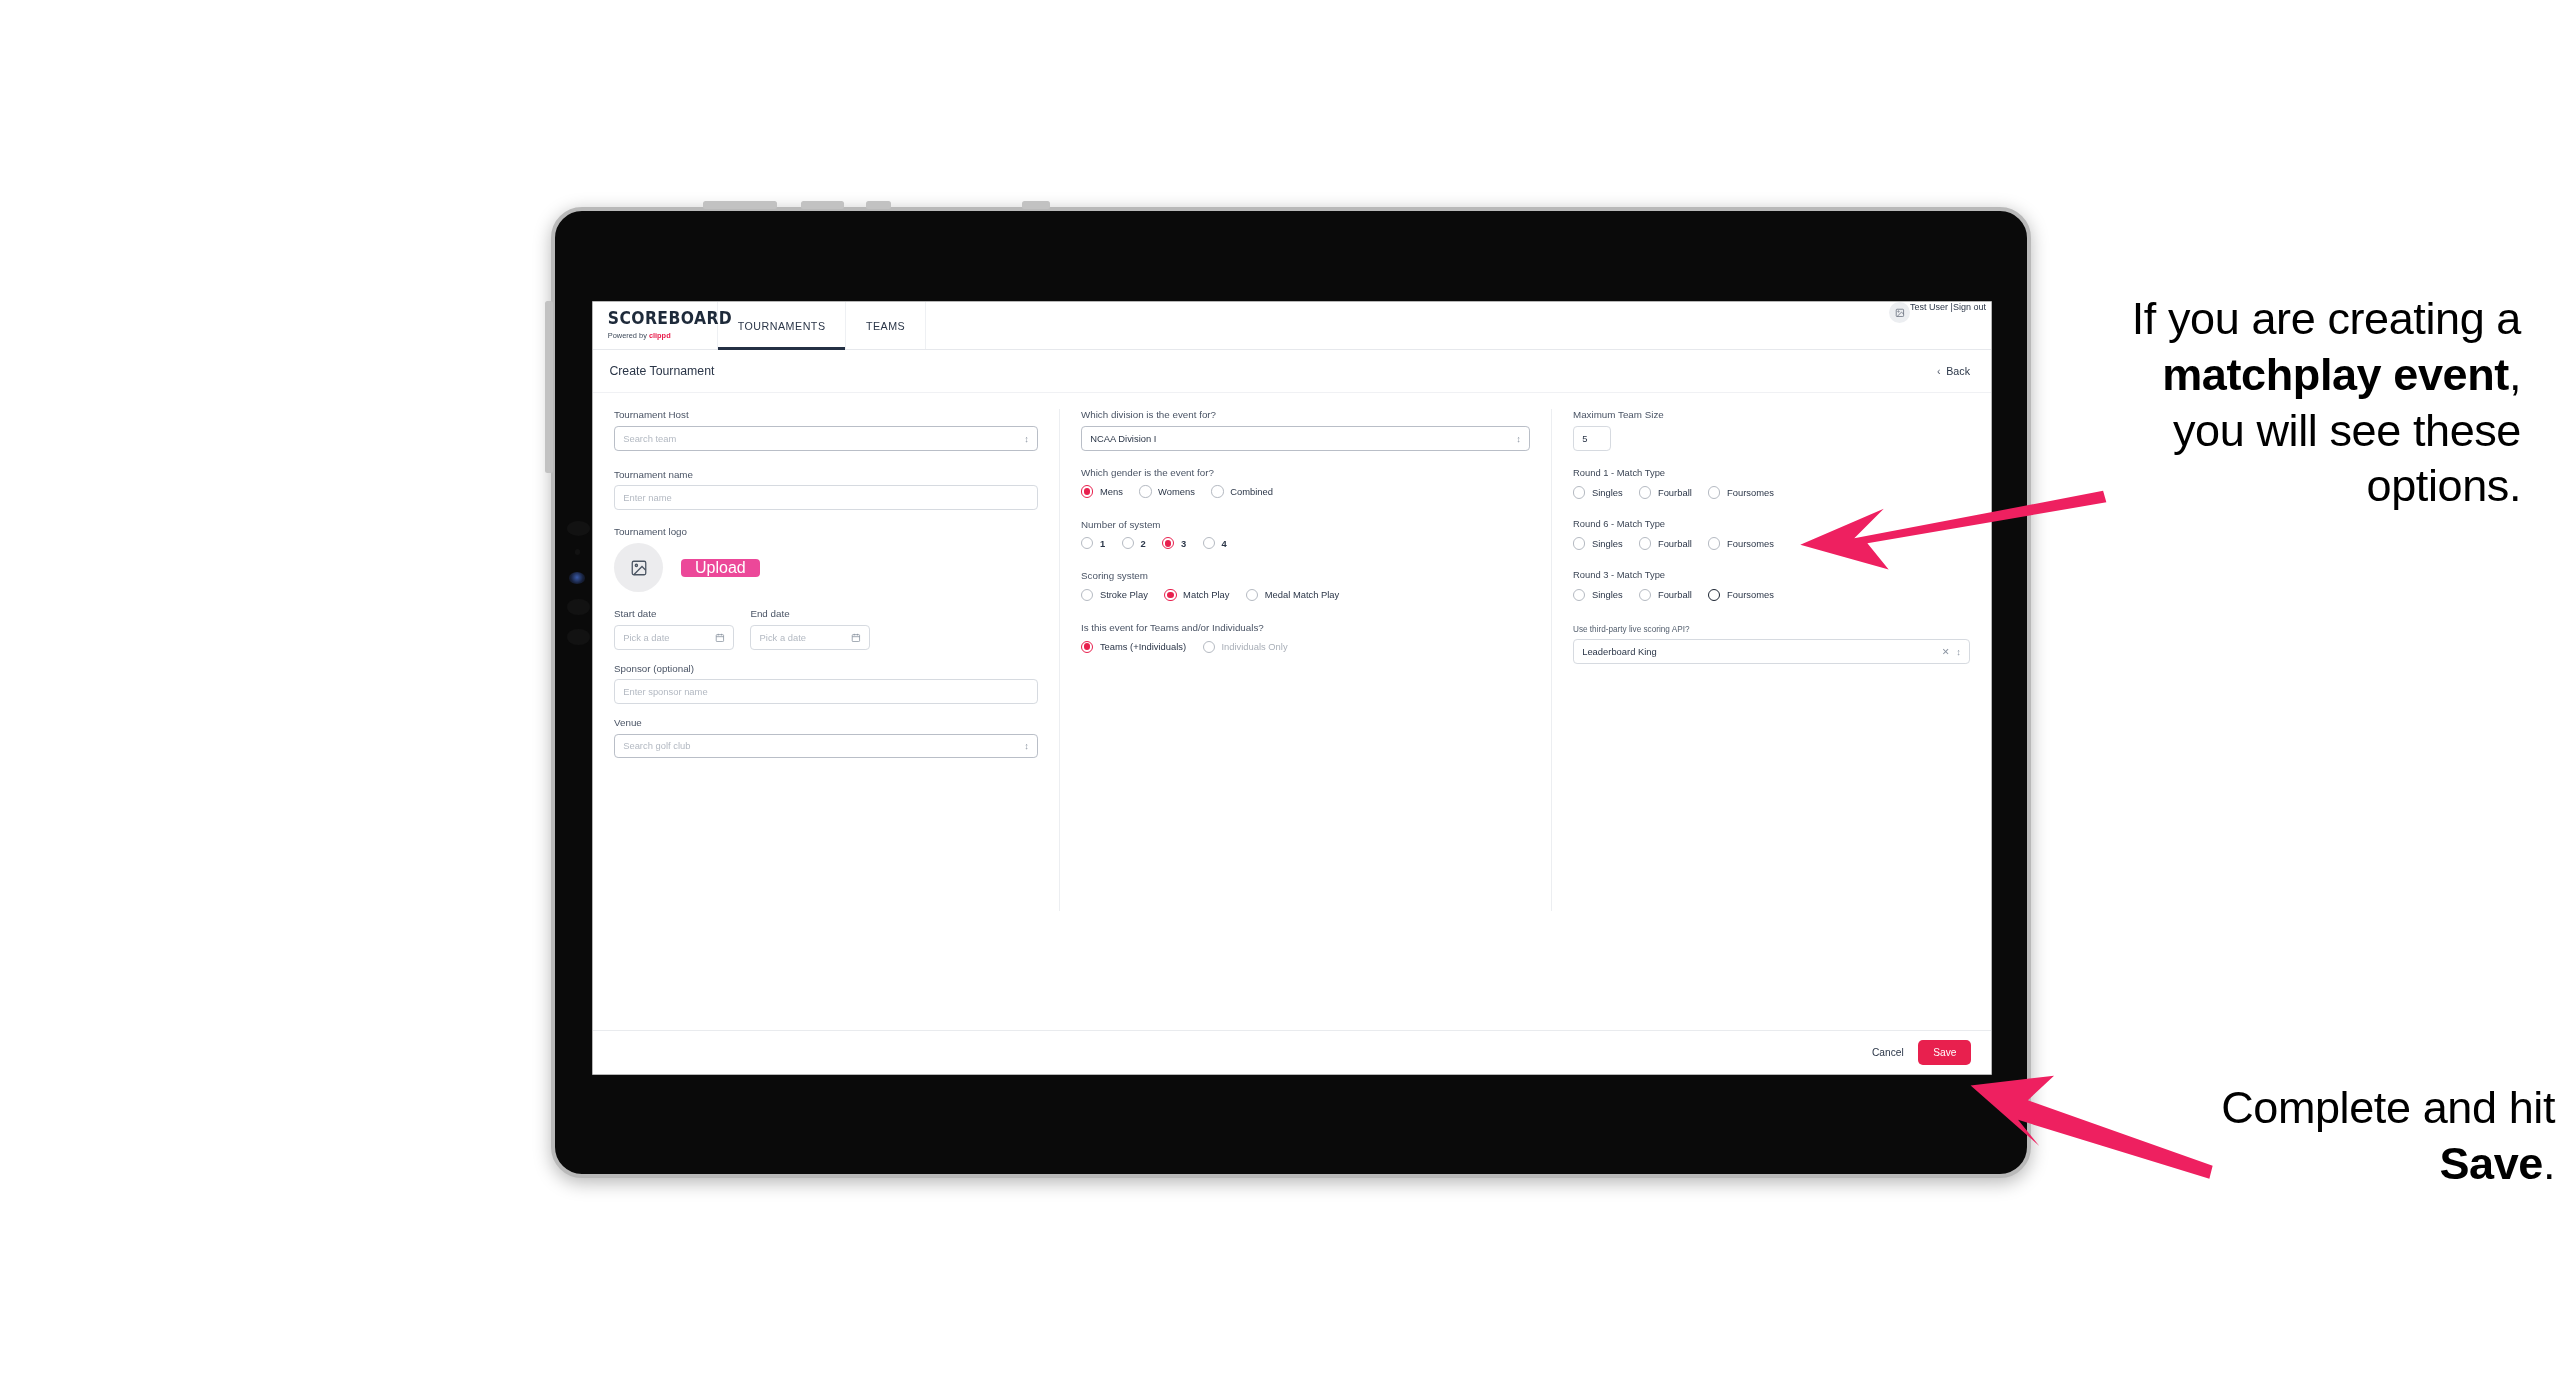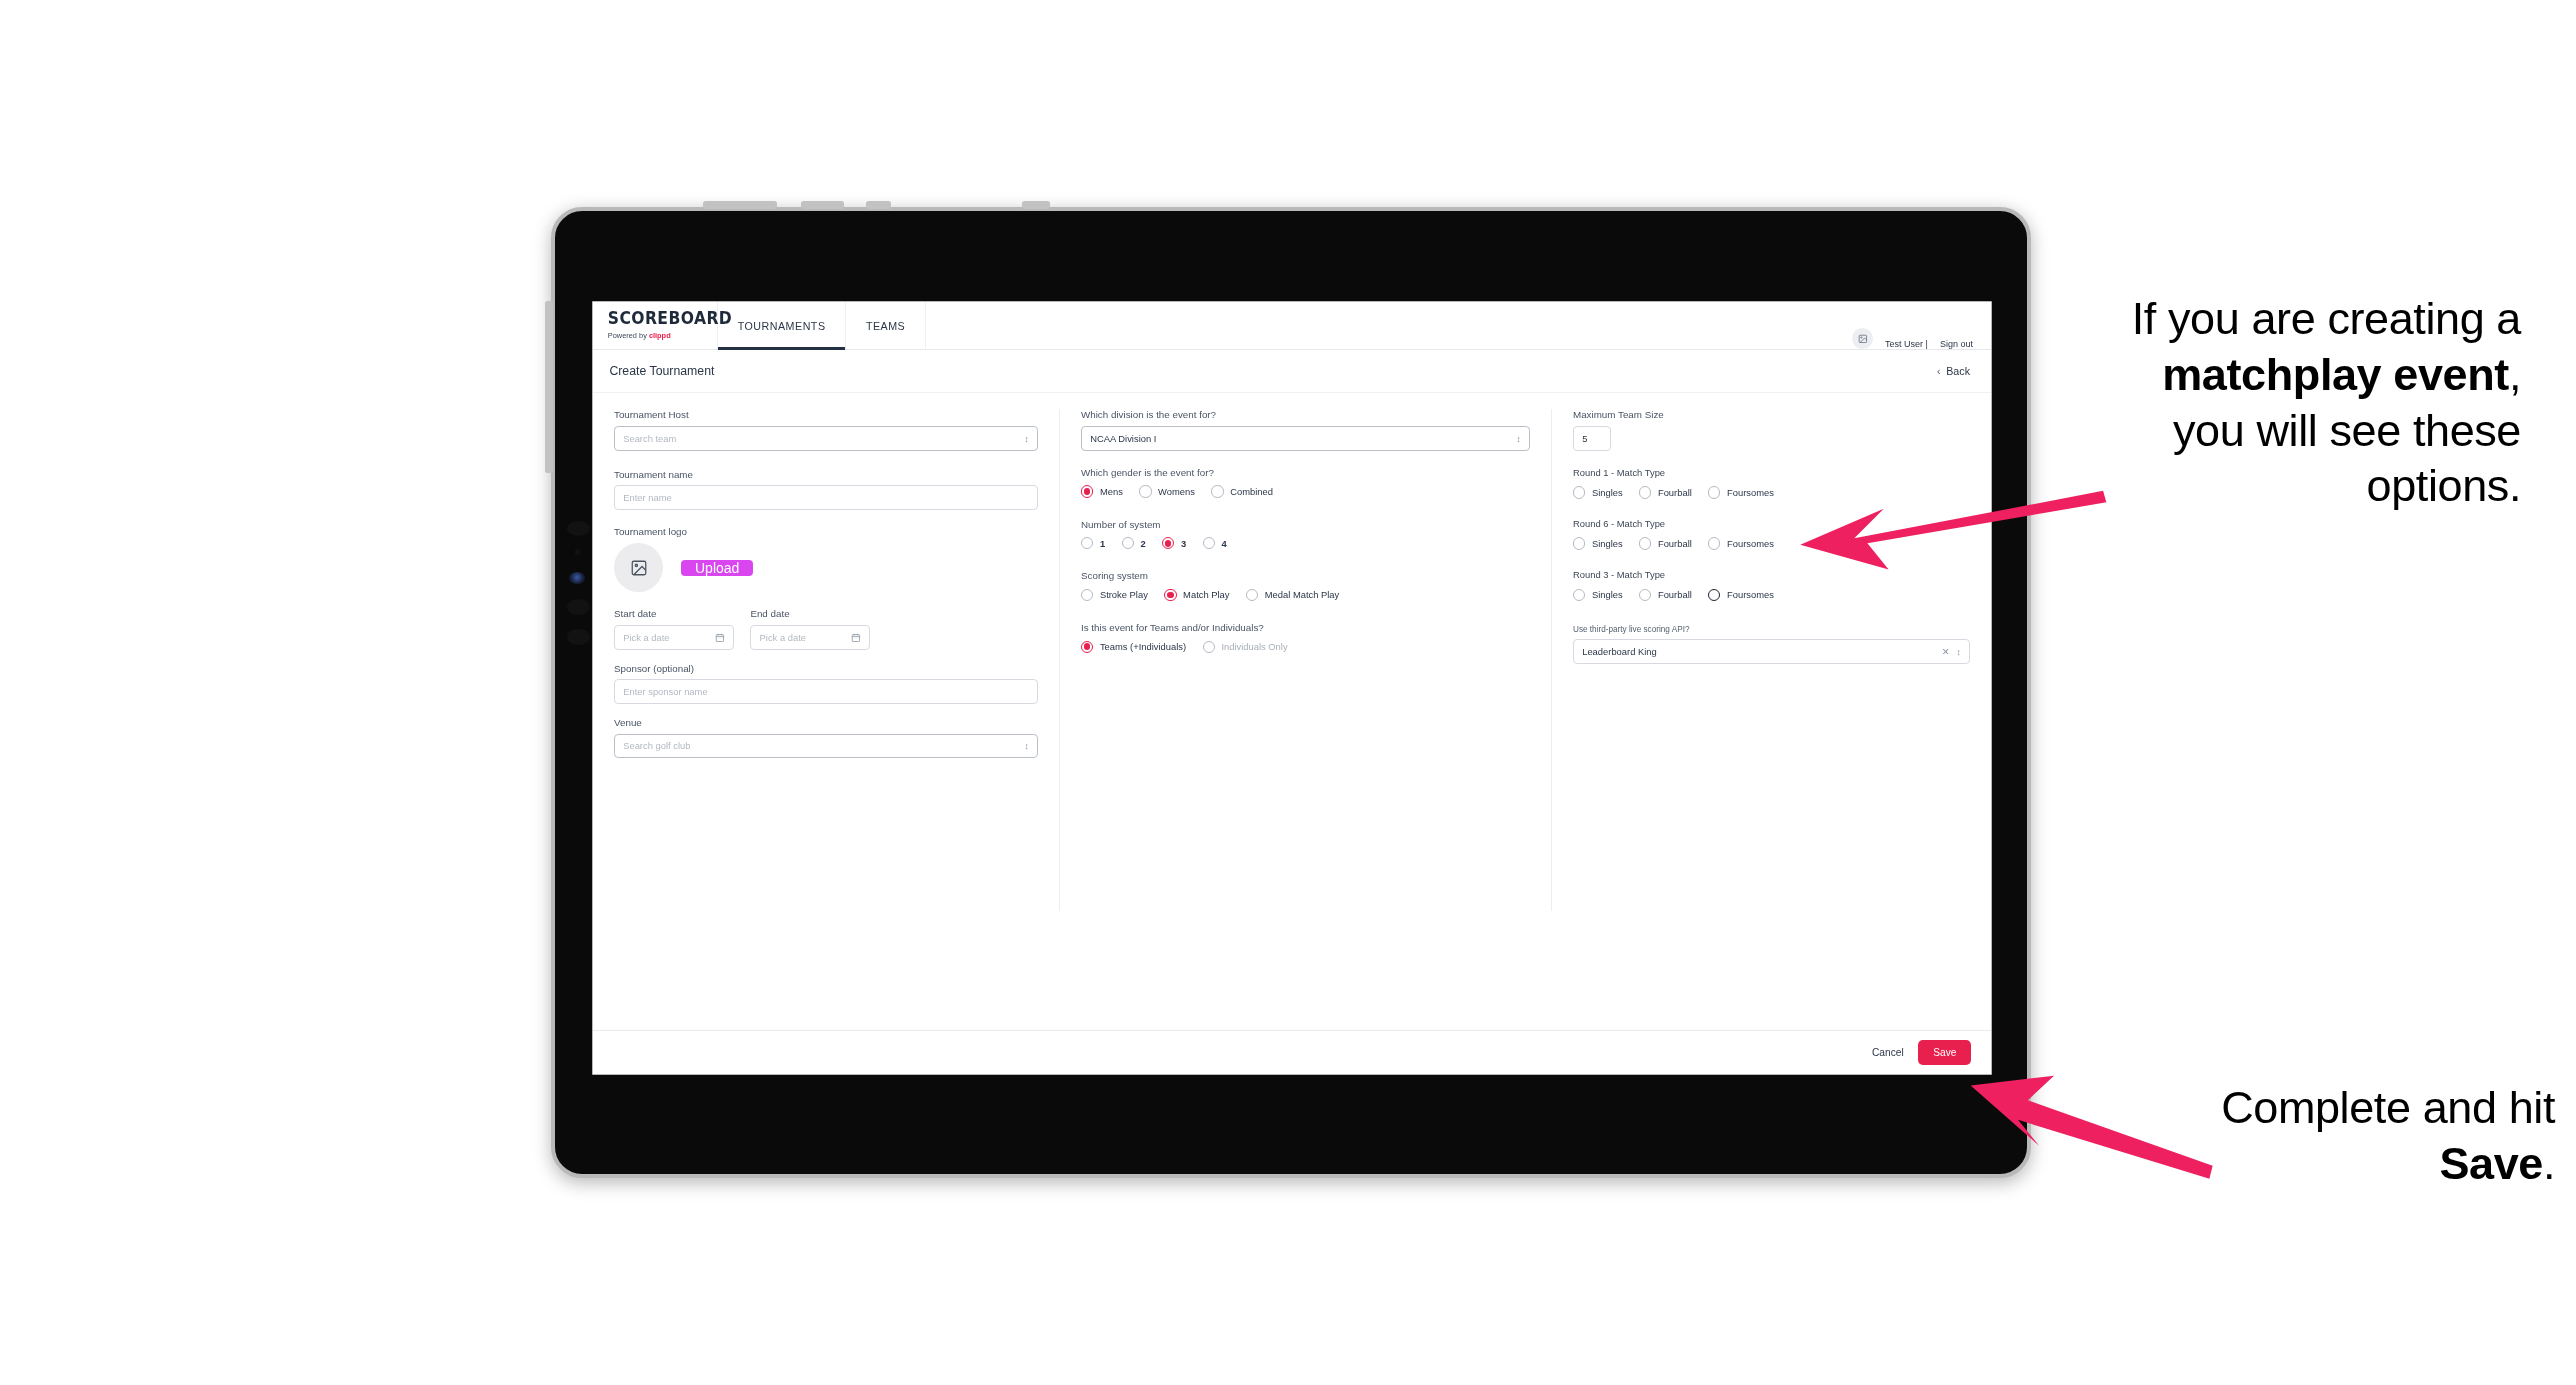--- a/index.html
+++ b/index.html
@@ -64,21 +64,21 @@
   .nav-tab {
     display: flex; align-items: center; padding: 0 19.7px;
     font-size: 10.7px; letter-spacing: 0.5px; color: #2b3648;
     border-right: 0.8px solid #eef0f3; cursor: pointer; position: relative;
   }
   .nav-tab.active::after {
     content: ""; position: absolute; left: 0; right: 0; bottom: -0.8px;
     height: 2.5px; background: #243044;
   }
   #nav-right {
-    margin-left: auto; display: flex; align-items: flex-end; gap: 12px; padding-right: 18px;
+    margin-left: auto; display: flex; align-items: flex-start; gap: 0; padding-right: 5px;
   }
   #avatar {
     width: 21px; height: 21px; border-radius: 50%; background: #eceef1;
     display: flex; align-items: center; justify-content: center;
   }
   #nav-user { font-size: 9px; color: #2b3648; }
   #nav-signout { font-size: 9px; color: #2b3648; cursor: pointer; }
 
   
   #page-head {
@@ -118,21 +118,21 @@
   .spacer-22 { height: 18px; }
   .spacer-26 { height: 21px; }
 
   
   #logo-row { display: flex; align-items: center; gap: 18px; }
   #logo-circle {
     width: 49px; height: 49px; border-radius: 50%; background: #ececee;
     display: flex; align-items: center; justify-content: center;
   }
   #upload-btn {
-    background: #d946ef; color: #fff; font-size: 14px;
+    background: #ec4899; color: #fff; font-size: 16px;
     padding: 0 14px; border-radius: 4.1px; cursor: pointer;
   }
 
   
   #dates-row { display: flex; gap: 16.4px; }
   .date-col { width: 120px; }
 
   
   .radio-row { display: flex; align-items: center; flex-wrap: wrap; }
   .radio-item { display: flex; align-items: center; cursor: pointer; margin-right: 16.4px; }

